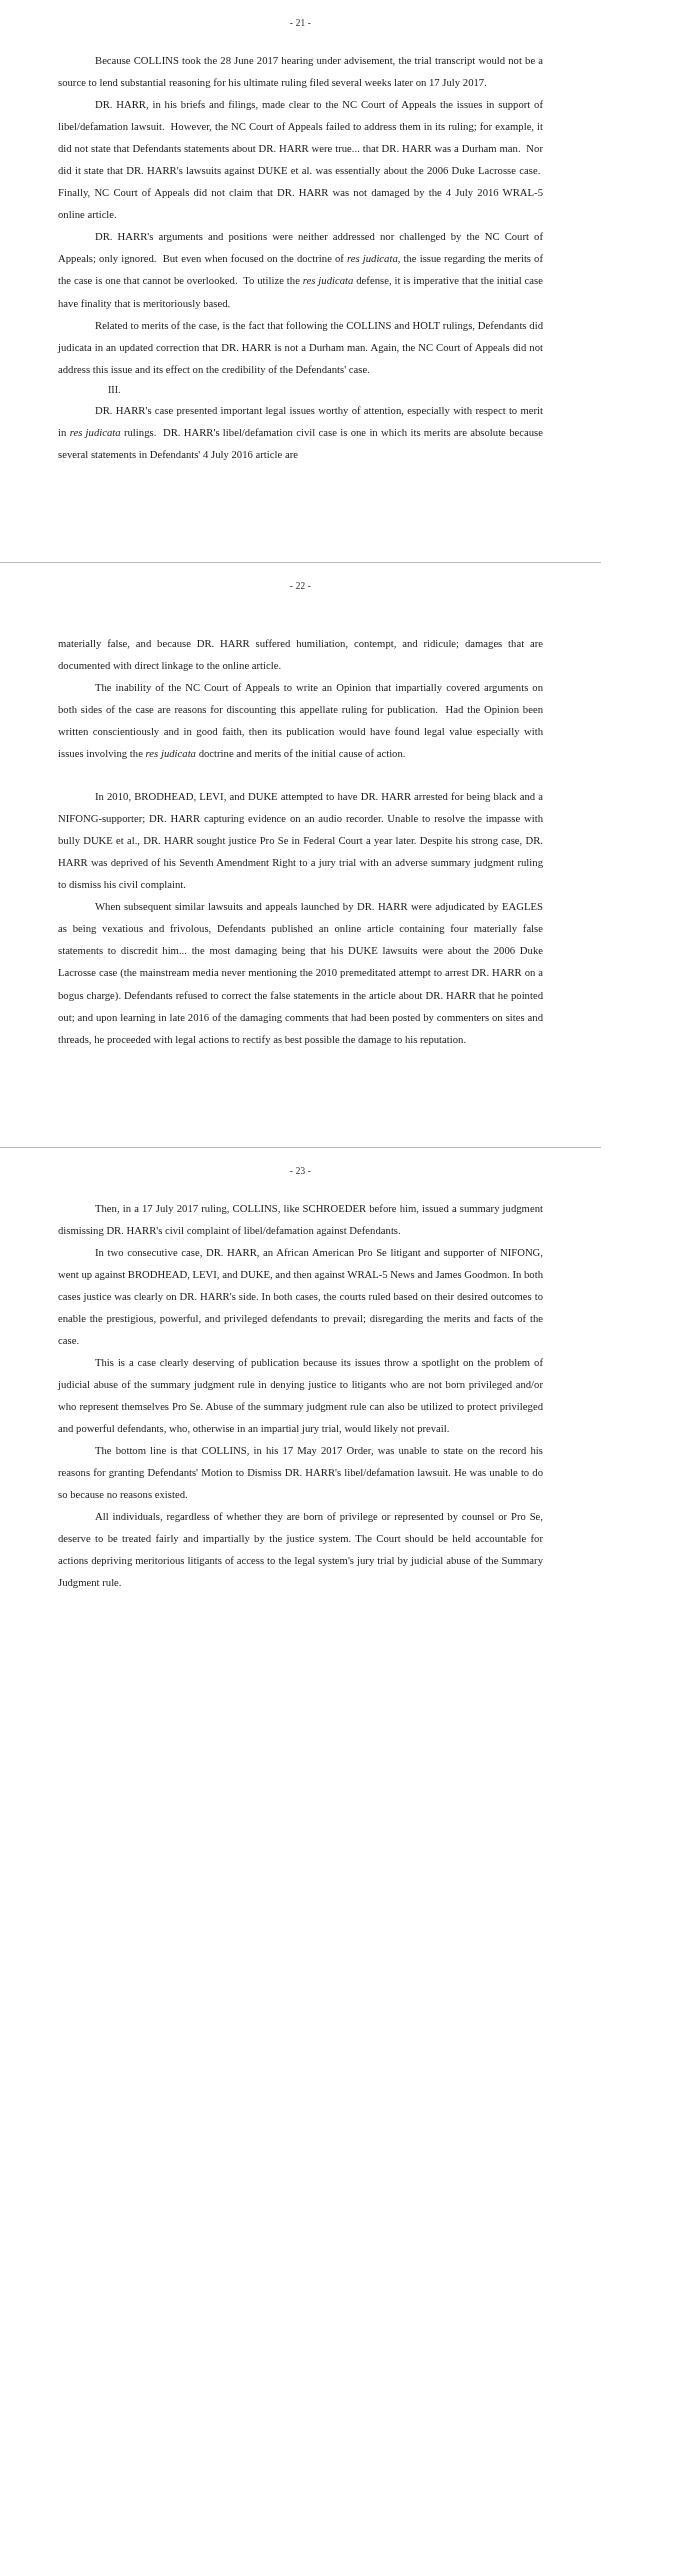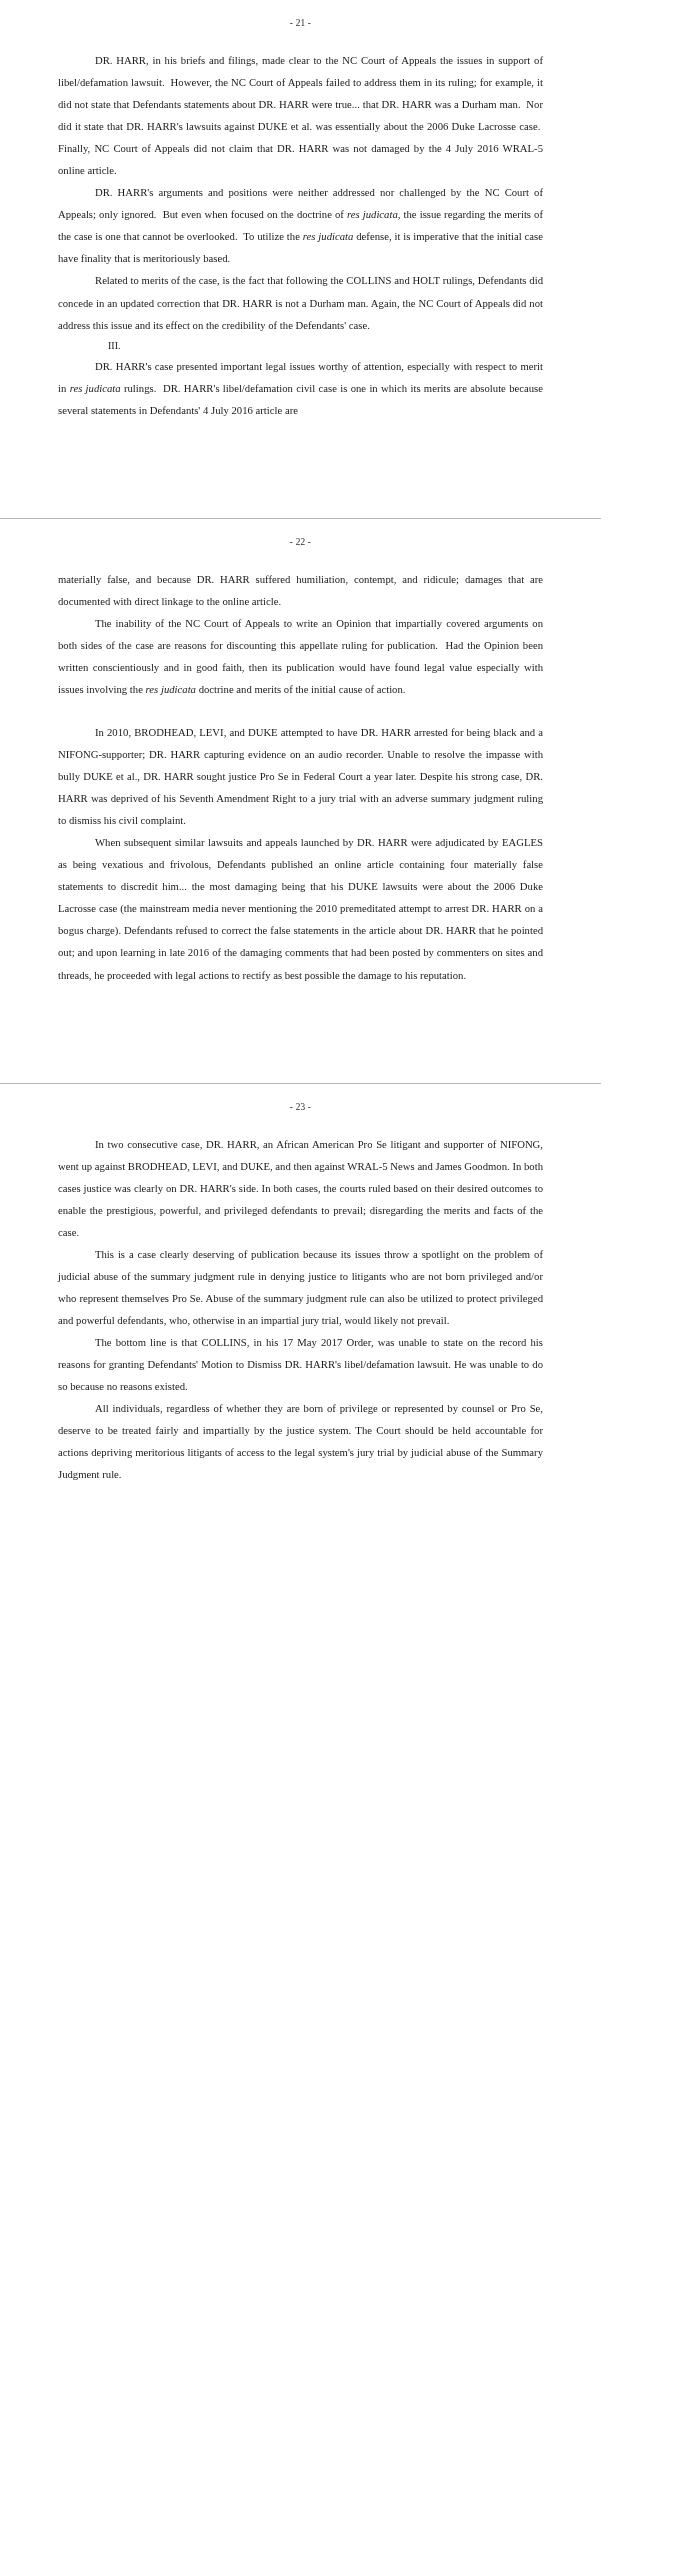--- a/index.html
+++ b/index.html
@@ -36,20 +36,21 @@
   p.body-par {
     font-size: 10.7px;
     line-height: 2.06;
     margin: 0 0 0 0;
     text-align: justify;
     text-indent: 37px;
     color: #1a1a1a;
   }
   p.body-par.noindent {
     text-indent: 0;
+    margin-top: 20px;
   }
   .heading-block {
     display: flex;
     margin: 3.2px 0 1.6px 0;
     font-size: 10px;
     line-height: 1.42;
   }
   .heading-num {
     width: 32px;
     flex: 0 0 32px;
@@ -75,30 +76,31 @@
 </style>
 </head>
 <body>
 
 <div class="page">
   <div class="pad-top"></div>
   <div class="page-inner">
     <div class="page-num">- 21 -</div>
     <div class="spacer-sm"></div>
 
+    <p class="body-par">Because COLLINS took the 28 June 2017 hearing under advisement, the trial transcript would not be a source to lend substantial reasoning for his ultimate ruling filed several weeks later on 17 July 2017.</p>
 
     <p class="body-par">
       <span>DR. HARR, in his briefs and filings, made clear to the NC Court of Appeals the issues in support of libel/defamation lawsuit.&nbsp; However, the NC Court of Appeals failed to address them in its ruling; for example, it did not state that Defendants statements about DR. HARR were true... that DR. HARR was a Durham man.&nbsp; Nor did it state that DR. HARR's lawsuits against DUKE et al. was essentially about the 2006 Duke Lacrosse case.&nbsp; Finally, NC Court of Appeals did not claim that DR. HARR was not damaged by the 4 July 2016 WRAL-5 online article.</span>
     </p>
 
     <p class="body-par">
       <span>DR. HARR's arguments and positions were neither addressed nor challenged by the NC Court of Appeals; only ignored.&nbsp; But even when focused on the doctrine of <i>res judicata</i>, the issue regarding the merits of the case is one that cannot be overlooked.&nbsp; To utilize the <i>res judicata</i> defense, it is imperative that the initial case have finality that is meritoriously based.</span>
     </p>
 
-    <p class="body-par">Related to merits of the case, is the fact that following the COLLINS and HOLT rulings, Defendants did concede in an updated correction that DR. HARR is not a Durham man.  Again, the NC Court of Appeals did not address this issue and its effect on the credibility of the Defendants' case.</p>
+    <p class="body-par">Related to merits of the case, is the fact that following the COLLINS and HOLT rulings, Defendants did judicata in an updated correction that DR. HARR is not a Durham man.  Again, the NC Court of Appeals did not address this issue and its effect on the credibility of the Defendants' case.</p>
 
     <div class="heading-block">
       <div class="heading-num">III.</div>
     </div>
 
     <p class="body-par">
       <span>DR. HARR's case presented important legal issues worthy of attention, especially with respect to merit in <i>res judicata</i> rulings.&nbsp; DR. HARR's libel/defamation civil case is one in which its merits are absolute because several statements in Defendants' 4 July 2016 article are</span>
     </p>
 
     <div class="spacer-lg"></div>
@@ -127,20 +129,21 @@
   </div>
   <div class="page-sep"></div>
 </div>
 
 <div class="page">
   <div class="pad-top"></div>
   <div class="page-inner">
     <div class="page-num">- 23 -</div>
     <div class="spacer-sm"></div>
 
+    <p class="body-par">Then, in a 17 July 2017 ruling, COLLINS, like SCHROEDER before him, issued a summary judgment dismissing DR. HARR's civil complaint of libel/defamation against Defendants.</p>
     <p class="body-par">In two consecutive case, DR. HARR, an African American Pro Se litigant and supporter of NIFONG, went up against BRODHEAD, LEVI, and DUKE, and then against WRAL-5 News and James Goodmon.  In both cases justice was clearly on DR. HARR's side.  In both cases, the courts ruled based on their desired outcomes to enable the prestigious, powerful, and privileged defendants to prevail; disregarding the merits and facts of the case.</p>
     <p class="body-par">This is a case clearly deserving of publication because its issues throw a spotlight on the problem of judicial abuse of the summary judgment rule in denying justice to litigants who are not born privileged and/or who represent themselves Pro Se.  Abuse of the summary judgment rule can also be utilized to protect privileged and powerful defendants, who, otherwise in an impartial jury trial, would likely not prevail.</p>
     <p class="body-par">The bottom line is that COLLINS, in his 17 May 2017 Order, was unable to state on the record his reasons for granting Defendants' Motion to Dismiss DR. HARR's libel/defamation lawsuit.  He was unable to do so because no reasons existed.</p>
     <p class="body-par">All individuals, regardless of whether they are born of privilege or represented by counsel or Pro Se, deserve to be treated fairly and impartially by the justice system.  The Court should be held accountable for actions depriving meritorious litigants of access to the legal system's jury trial by judicial abuse of the Summary Judgment rule.</p>
 
     <div class="spacer-md"></div>
   </div>
 </div>
 
 

